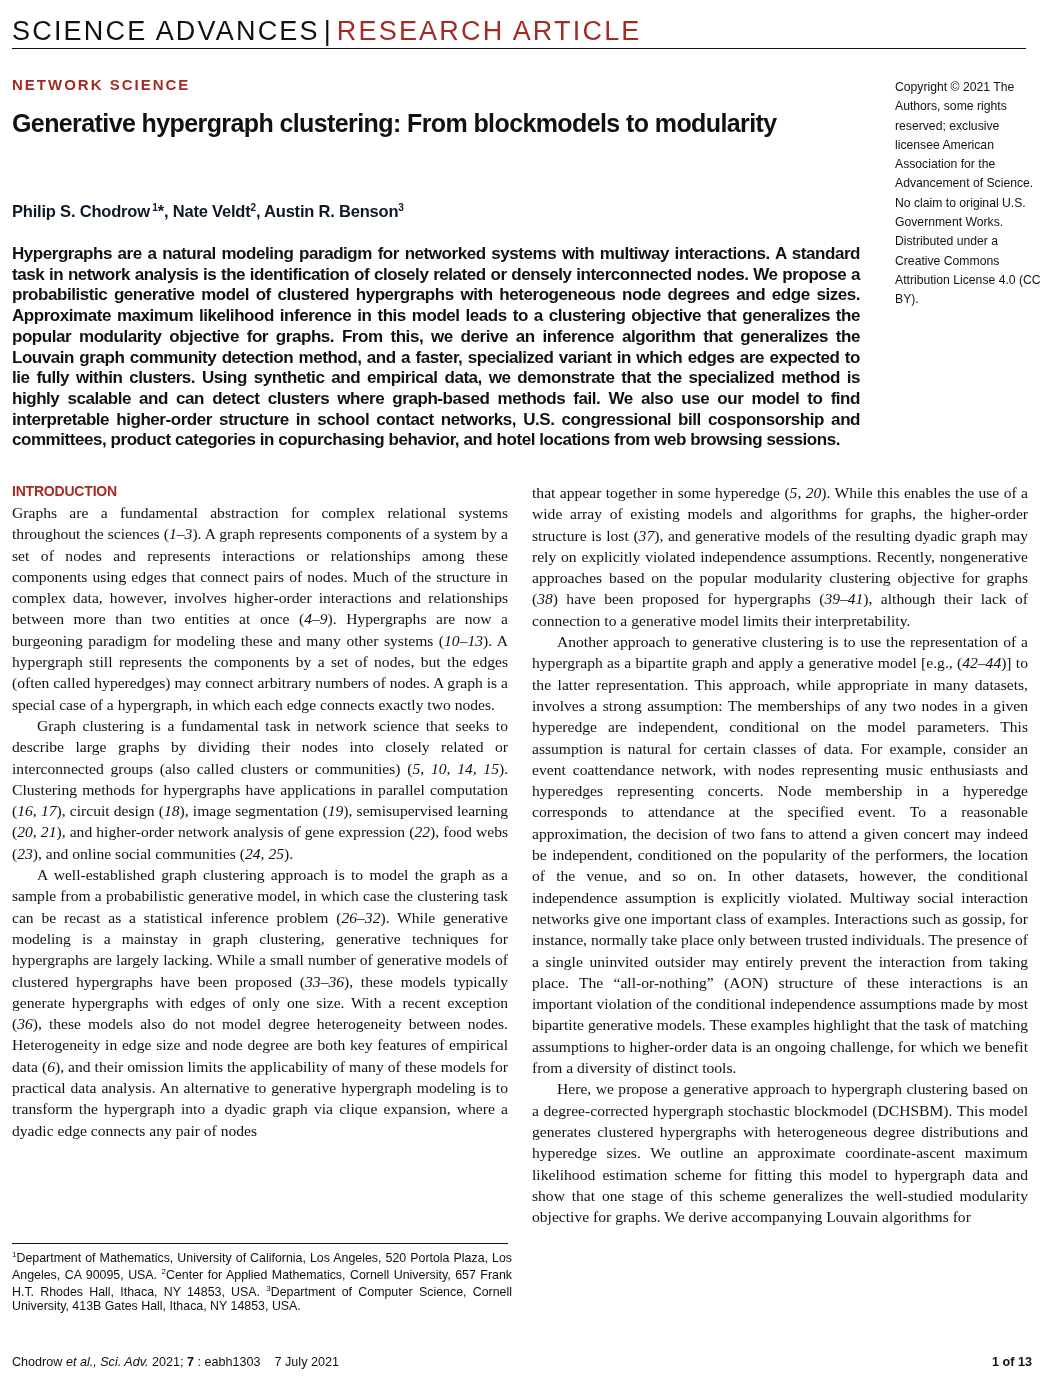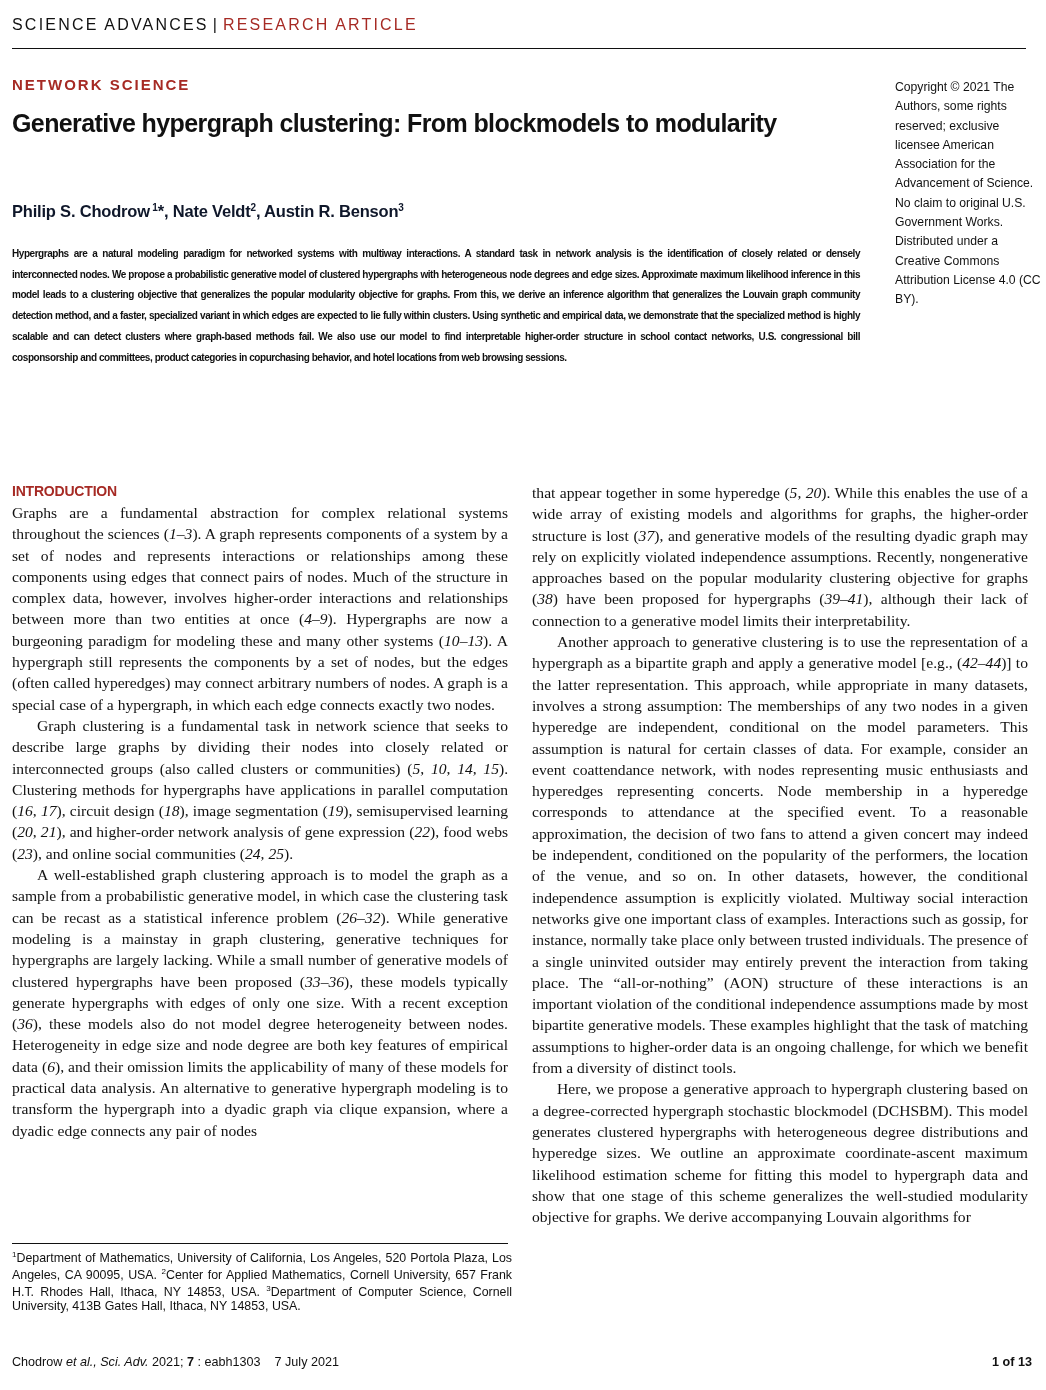--- a/index.html
+++ b/index.html
@@ -1,33 +1,33 @@
 <!DOCTYPE html>
 <html><head>
 <meta charset="utf-8">
 <style>
   html, body { margin: 0; padding: 0; background: #ffffff; }
   body { width: 1046px; height: 1390px; position: relative; overflow: hidden; color: #111; }
   .sans { font-family: "Liberation Sans", "DejaVu Sans", sans-serif; }
   .serif { font-family: "Liberation Serif", "DejaVu Serif", serif; }
 
-  .masthead { position: absolute; left: 12px; top: 16px; font-size: 16px; letter-spacing: 2.2px; white-space: nowrap; }
+  .masthead { position: absolute; left: 12px; top: 16px; font-size: 27px; letter-spacing: 2.2px; white-space: nowrap; }
   .masthead .journal { color: #111; }
   .masthead .sep { color: #111; margin: 0 6px 0 4px; letter-spacing: 0; font-weight: 300; }
   .masthead .type { color: #a62a24; }
   .rule-top { position: absolute; left: 12px; right: 20px; top: 48px; height: 1px; background: #111; }
 
   .section-label { position: absolute; left: 12px; top: 76px; color: #a62a24; font-weight: bold; font-size: 15px; letter-spacing: 2px; }
   .title { position: absolute; left: 12px; top: 104px; width: 860px; font-size: 25px; line-height: 39px; font-weight: bold; letter-spacing: -0.6px; color: #111; margin: 0; }
   .authors { position: absolute; left: 12px; top: 201px; font-size: 16.5px; font-weight: bold; letter-spacing: -0.2px; color: #0f172a; }
   .authors sup { font-size: 10px; }
 
   .copyright { position: absolute; left: 895px; top: 78px; width: 148px; font-size: 12.2px; line-height: 19.3px; color: #111; }
 
-  .abstract { position: absolute; left: 12px; top: 244px; width: 848px; font-size: 10px; line-height: 20.7px; font-weight: bold; letter-spacing: -0.45px; text-align: justify; color: #111; margin: 0; }
+  .abstract { position: absolute; left: 12px; top: 244px; width: 848px; font-size: 17px; line-height: 20.7px; font-weight: bold; letter-spacing: -0.45px; text-align: justify; color: #111; margin: 0; }
 
   .col { position: absolute; top: 482px; width: 496px; font-size: 15.6px; line-height: 21.3px; text-align: justify; color: #111; hyphens: manual; }
   .col-left { left: 12px; }
   .col-right { left: 532px; }
   .col p { margin: 0; }
   .col p.indent { text-indent: 25px; }
   .intro-heading { color: #a62a24; font-weight: bold; font-size: 14px; line-height: 18px; margin: 0 0 2px 0; letter-spacing: -0.2px; }
 
   .rule-foot { position: absolute; left: 12px; width: 496px; top: 1243px; height: 1px; background: #111; }
   .footnotes { position: absolute; left: 12px; top: 1248px; width: 500px; font-size: 12.4px; line-height: 14px; color: #111; text-align: justify; }

